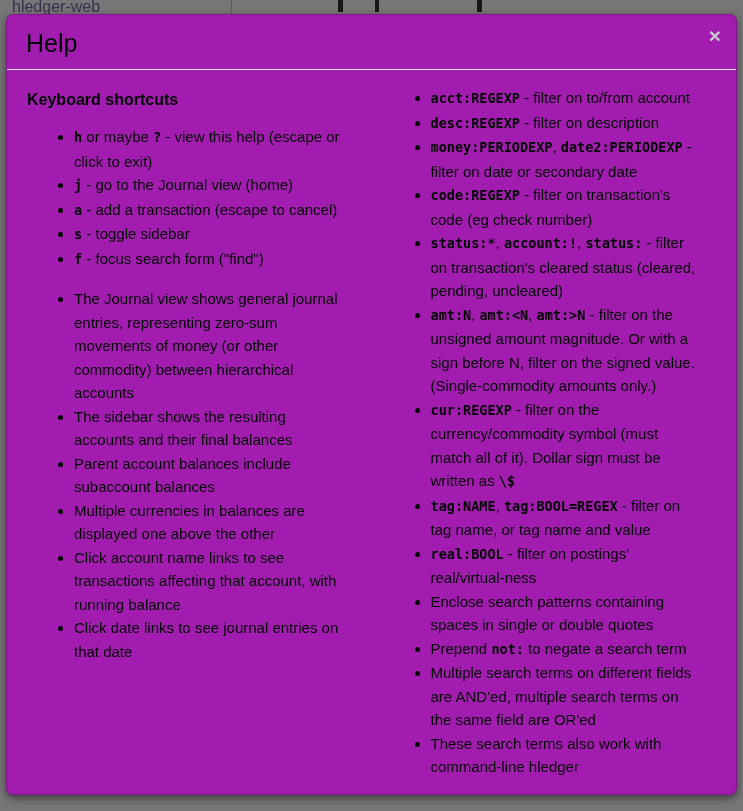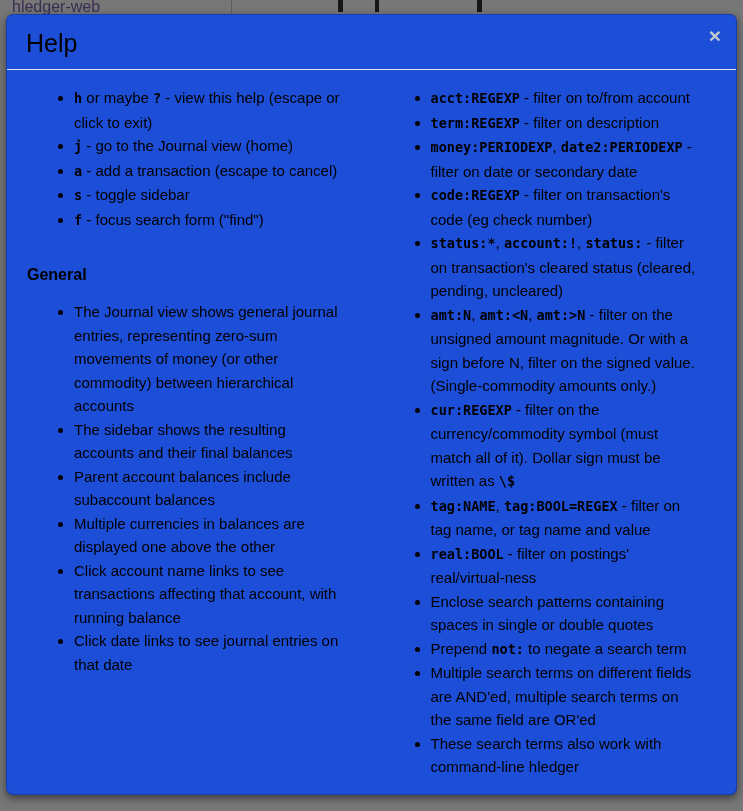--- a/index.html
+++ b/index.html
@@ -28,21 +28,21 @@
   .bg-stem { position:absolute; top:0; height:12px; background:#161616; }
   .bg-stem.s1 { left:338px; width:5px; }
   .bg-stem.s2 { left:375px; width:4px; }
   .bg-stem.s3 { left:477px; width:5px; }
 
   
   .modal {
     position:absolute; left:6px; top:14px;
     width:731px; height:781px;
     box-sizing:border-box;
-    background:#1d4ed8;
+    background:#a21caf;
     border:1px solid rgba(0,0,0,.2);
     border-radius:7px;
     box-shadow:0 3px 9px rgba(0,0,0,.5);
     overflow:hidden;
   }
   .modal-header {
     position:relative;
     padding:13px 20px 11px 19px;
     border-bottom:1px solid #e5e5e5;
   }
@@ -105,41 +105,41 @@
   <div class="bg-stem s3"></div>
 </div>
 
 <div class="modal">
   <div class="modal-header">
     <h1 class="modal-title">Help</h1>
     <span class="close-btn">×</span>
   </div>
   <div class="modal-body">
     <div class="help-column">
+        <h2 class="section-heading">Keyboard shortcuts</h2>
         <ul class="help-list">
           <li><code>h</code><span> or maybe </span><code>?</code><span> - view this help (escape or click to exit)</span></li>
           <li><code>j</code><span> - go to the Journal view (home)</span></li>
           <li><code>a</code><span> - add a transaction (escape to cancel)</span></li>
           <li><code>s</code><span> - toggle sidebar</span></li>
           <li><code>f</code><span> - focus search form ("find")</span></li>
         </ul>
-        <h2 class="section-heading subsequent">General</h2>
         <ul class="help-list">
           <li><span>The Journal view shows general journal entries, representing zero-sum movements of money (or other commodity) between hierarchical accounts</span></li>
           <li><span>The sidebar shows the resulting accounts and their final balances</span></li>
           <li><span>Parent account balances include subaccount balances</span></li>
           <li><span>Multiple currencies in balances are displayed one above the other</span></li>
           <li><span>Click account name links to see transactions affecting that account, with running balance</span></li>
           <li><span>Click date links to see journal entries on that date</span></li>
         </ul>
       </div>
     <div class="help-column">
         <ul class="help-list">
           <li><code>acct:REGEXP</code><span> - filter on to/from account</span></li>
-          <li><code>term:REGEXP</code><span> - filter on description</span></li>
+          <li><code>desc:REGEXP</code><span> - filter on description</span></li>
           <li><code>money:PERIODEXP</code><span>, </span><code>date2:PERIODEXP</code><span> - filter on date or secondary date</span></li>
           <li><code>code:REGEXP</code><span> - filter on transaction's code (eg check number)</span></li>
           <li><code>status:*</code><span>, </span><code>account:!</code><span>, </span><code>status:</code><span> - filter on transaction's cleared status (cleared, pending, uncleared)</span></li>
           <li><code>amt:N</code><span>, </span><code>amt:&lt;N</code><span>, </span><code>amt:&gt;N</code><span> - filter on the unsigned amount magnitude. Or with a sign before N, filter on the signed value. (Single-commodity amounts only.)</span></li>
           <li><code>cur:REGEXP</code><span> - filter on the currency/commodity symbol (must match all of it). Dollar sign must be written as </span><code>\$</code></li>
           <li><code>tag:NAME</code><span>, </span><code>tag:BOOL=REGEX</code><span> - filter on tag name, or tag name and value</span></li>
           <li><code>real:BOOL</code><span> - filter on postings' real/virtual-ness</span></li>
           <li><span>Enclose search patterns containing spaces in single or double quotes</span></li>
           <li><span>Prepend </span><code>not:</code><span> to negate a search term</span></li>
           <li><span>Multiple search terms on different fields are AND'ed, multiple search terms on the same field are OR'ed</span></li>

